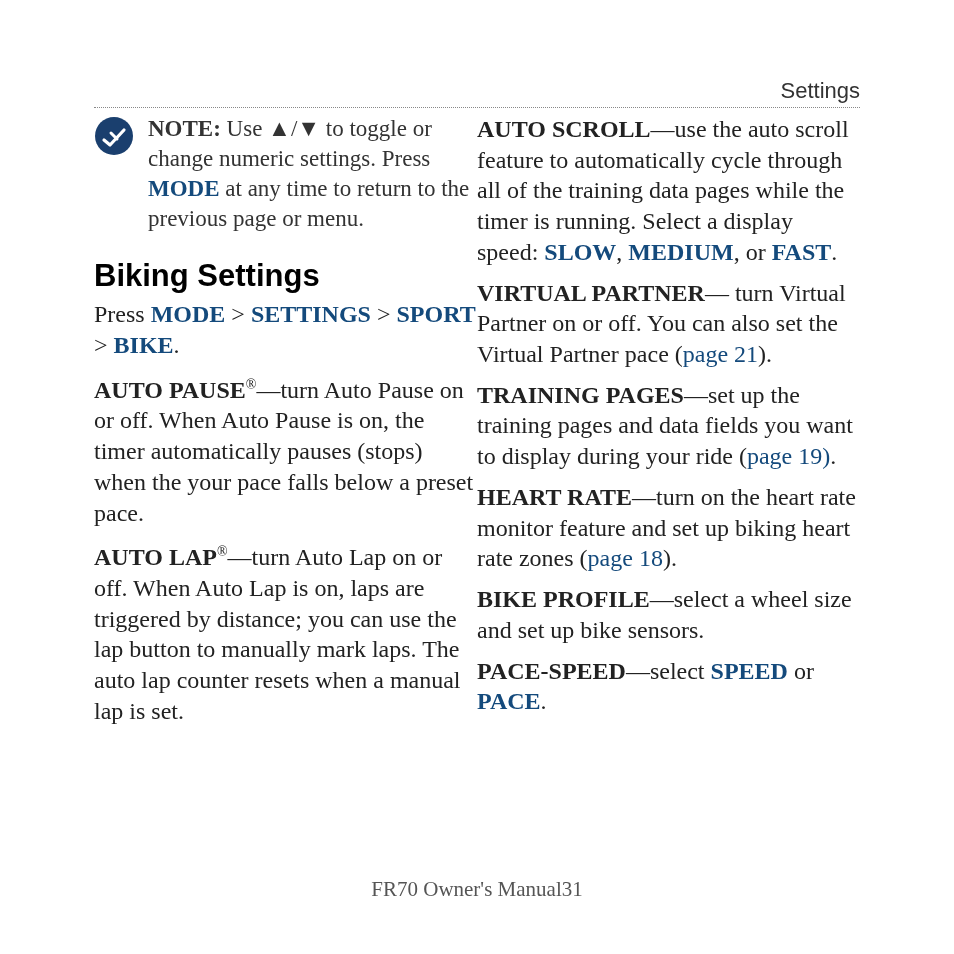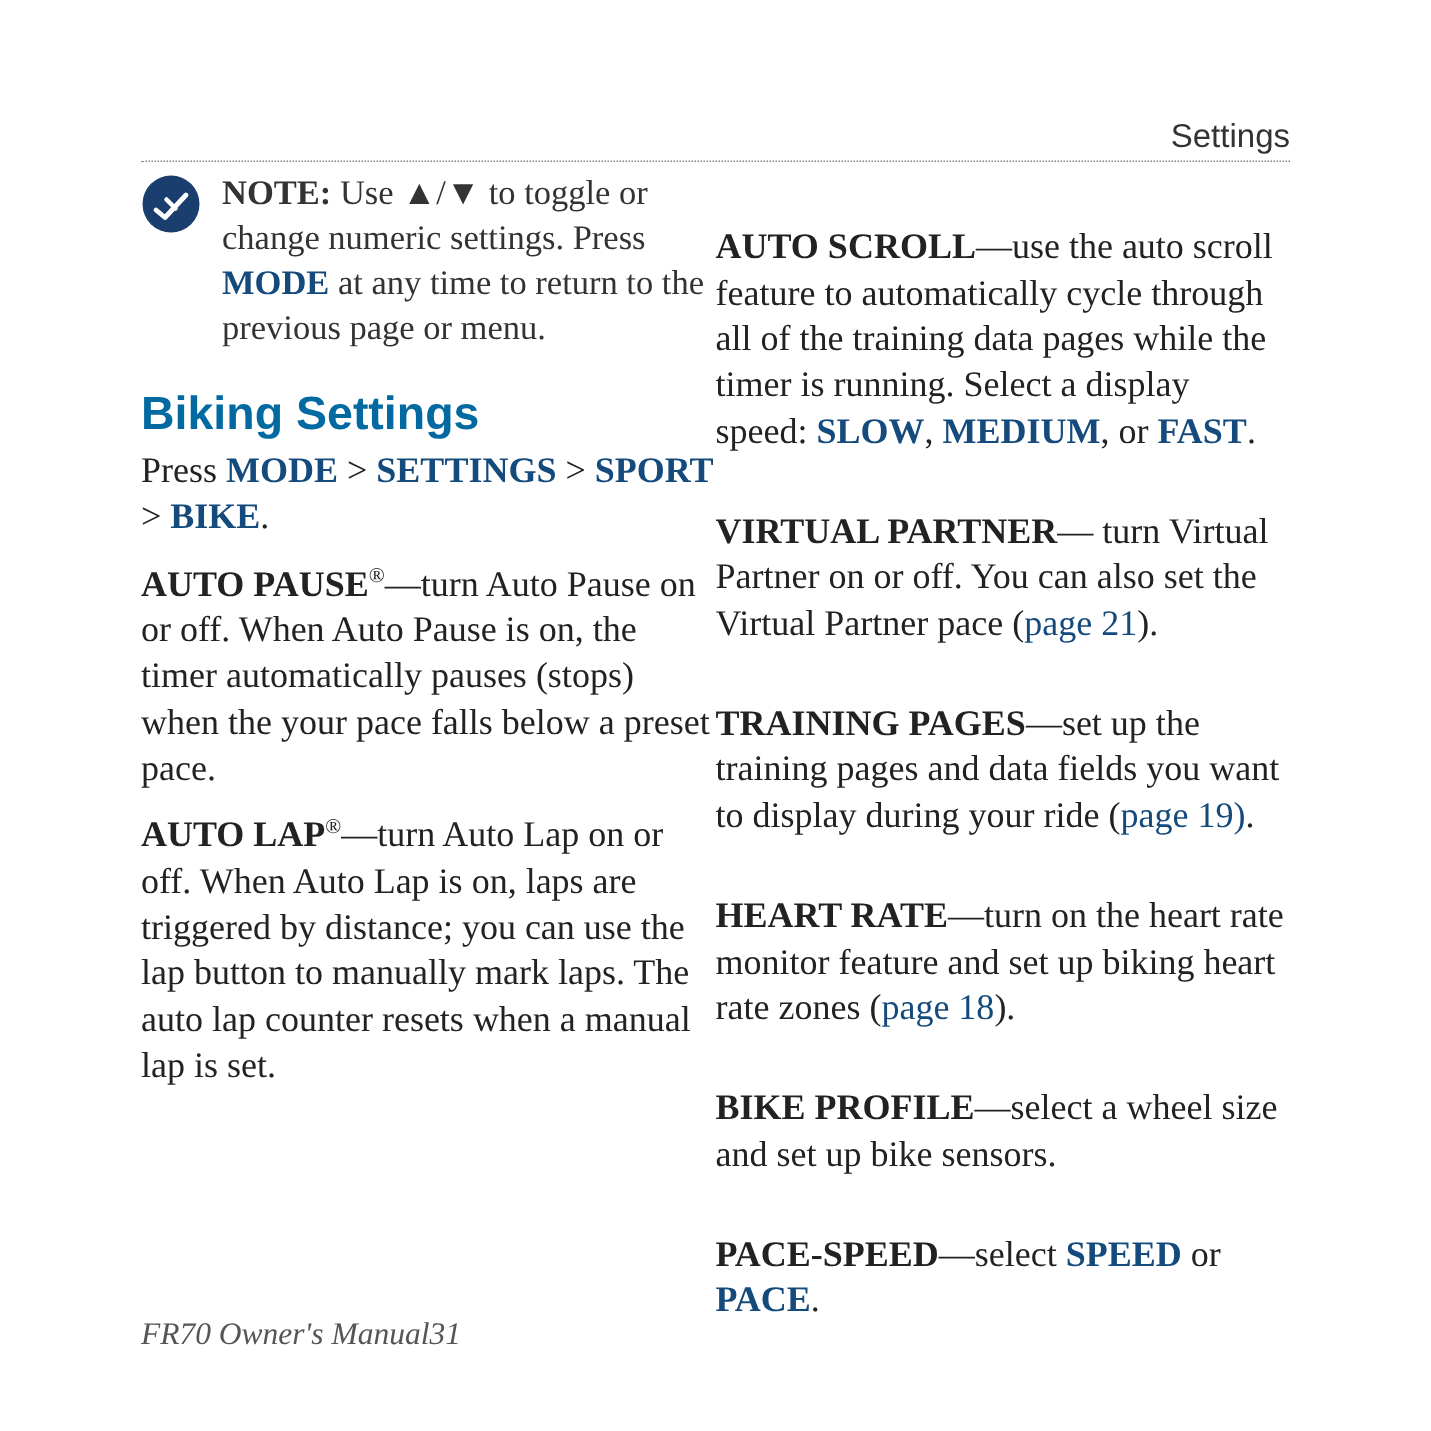--- a/index.html
+++ b/index.html
@@ -56,34 +56,33 @@
       color: #333;
     }
     .bold { font-weight: bold; }
     .accent { color: #144a7c; font-weight: bold; }
     .accent-link { color: #144a7c; }
     .sup { font-size: 14px; vertical-align: super; }
     .section-title {
       font-family: Arial, Helvetica, sans-serif;
       font-weight: bold;
       font-size: 31px;
-      color: #0369a1;
+      color: #000000;
       margin-top: 14px;
       margin-bottom: 4px;
     }
     .para { margin-bottom: 14px; }
-    .para-tight { margin-bottom: 10px; margin-top: 36px; }
+    .para-tight { margin-bottom: 10px; }
     .footer {
       position: absolute;
       bottom: 52px;
       left: 94px;
       right: 94px;
       display: flex;
-      justify-content: flex-start;
-      font-style: italic;
+      justify-content: center;
       font-size: 21px;
       color: #555;
     }
   </style>
 </head>
 <body>
 
 <div class="page">
   <div class="header-area">
     <div class="header-label">Settings</div>

